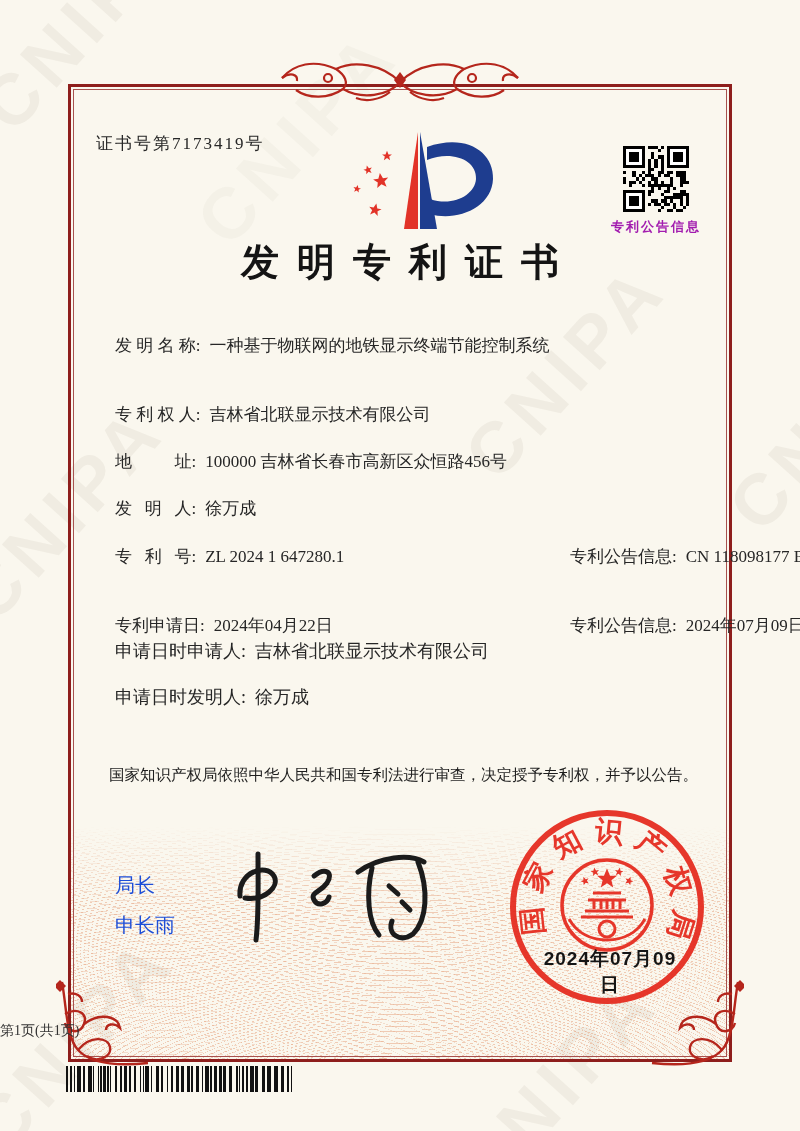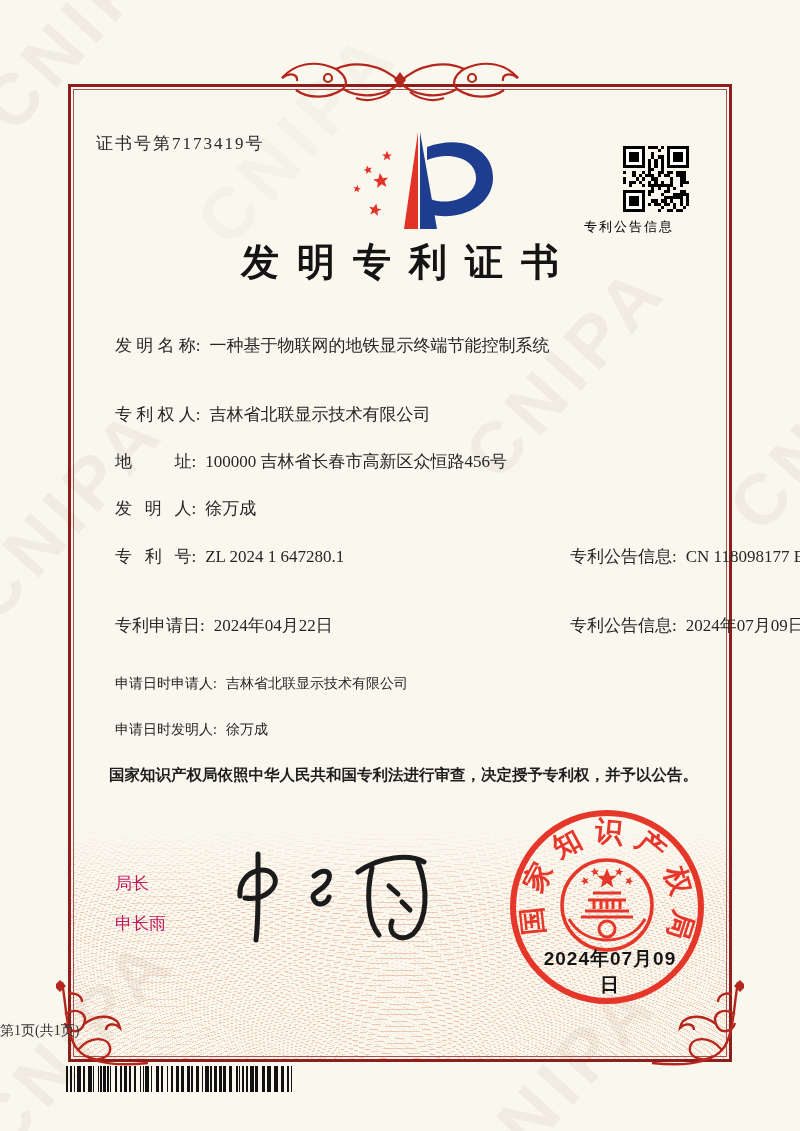--- a/index.html
+++ b/index.html
@@ -35,45 +35,45 @@
     content:""; position:absolute; inset:2px; border:1px solid #a8514e;
   }
   .flourish{ position:absolute; pointer-events:none; }
   
   .cert-no{
     position:absolute; left:96px; top:132px; font-size:17px; letter-spacing:2px;
   }
   .logo{ position:absolute; left:334px; top:126px; }
   .qr-wrap{ position:absolute; left:608px; top:146px; width:96px; text-align:left;}
   .qr-caption{
-    position:absolute; left:584px; top:218px; width:144px; text-align:left;
-    color:#000000; font-size:13px; letter-spacing:2px; font-weight:normal;
+    position:absolute; left:584px; top:218px; width:144px; text-align:center;
+    color:#a21caf; font-size:13px; letter-spacing:2px; font-weight:bold;
   }
   .title{
     position:absolute; left:0; top:237px; width:100%; text-align:center;
     font-size:38px; font-weight:bold; letter-spacing:18px; text-indent:18px;
     color:#141414;
   }
   
   .row{ position:absolute; left:115px; font-size:17px; white-space:nowrap; }
   .row .flabel{ white-space:pre; }
   .row .fvalue{ margin-left:9px; }
-  .row.small{ font-size:14px;margin-top:36px; }
+  .row.small{ font-size:18px; }
   .col2{ position:absolute; left:455px; top:0; }
   
   .statement{
     position:absolute; left:78px; top:758px; width:646px;
     font-size:15.5px; line-height:33px; color:#1e1e1e;
     font-family:"Liberation Serif","DejaVu Serif",serif;
   }
-  .statement .l1{ text-indent:2em;font-weight:bold; }
+  .statement .l1{ text-indent:2em; }
   
   .sig-label{
-    position:absolute; left:115px; font-size:17px;
-    font-family:Liberation Mono, monospace; color:#be185d;
+    position:absolute; left:115px; font-size:20px;
+    font-family:Liberation Mono, monospace; color:#1d4ed8;
   }
   .sig-script{ position:absolute; left:212px; top:842px; }
   
   .seal{ position:absolute; left:505px; top:805px; width:205px; height:205px; }
   .seal-date{
     position:absolute; left:540px; top:946px; width:140px; text-align:center;
     font-size:19px; font-weight:bold; color:#151515; letter-spacing:1px;
     font-family:"Liberation Sans","DejaVu Sans",sans-serif;
   }
   

